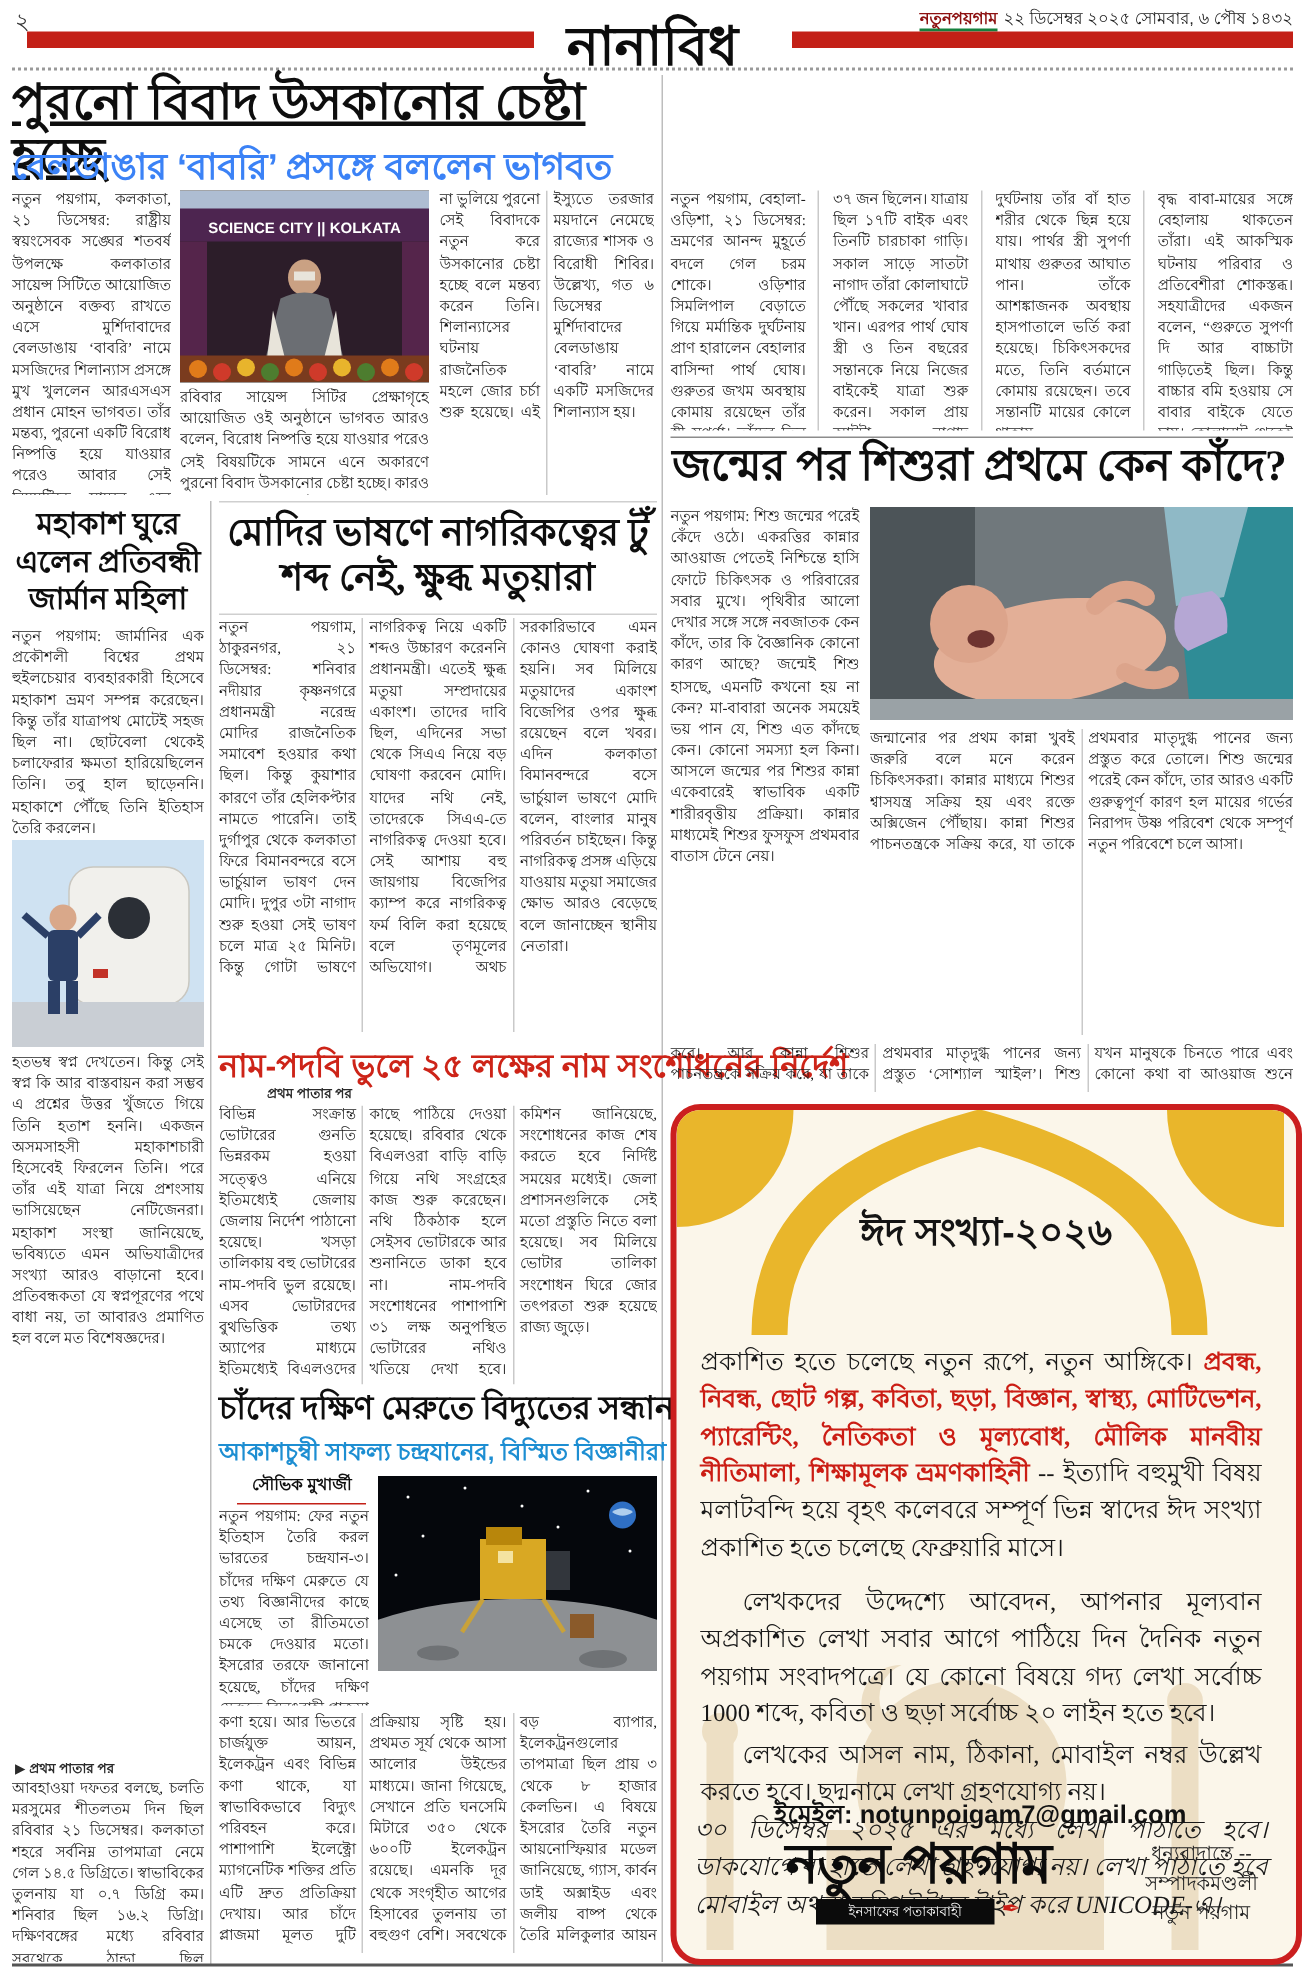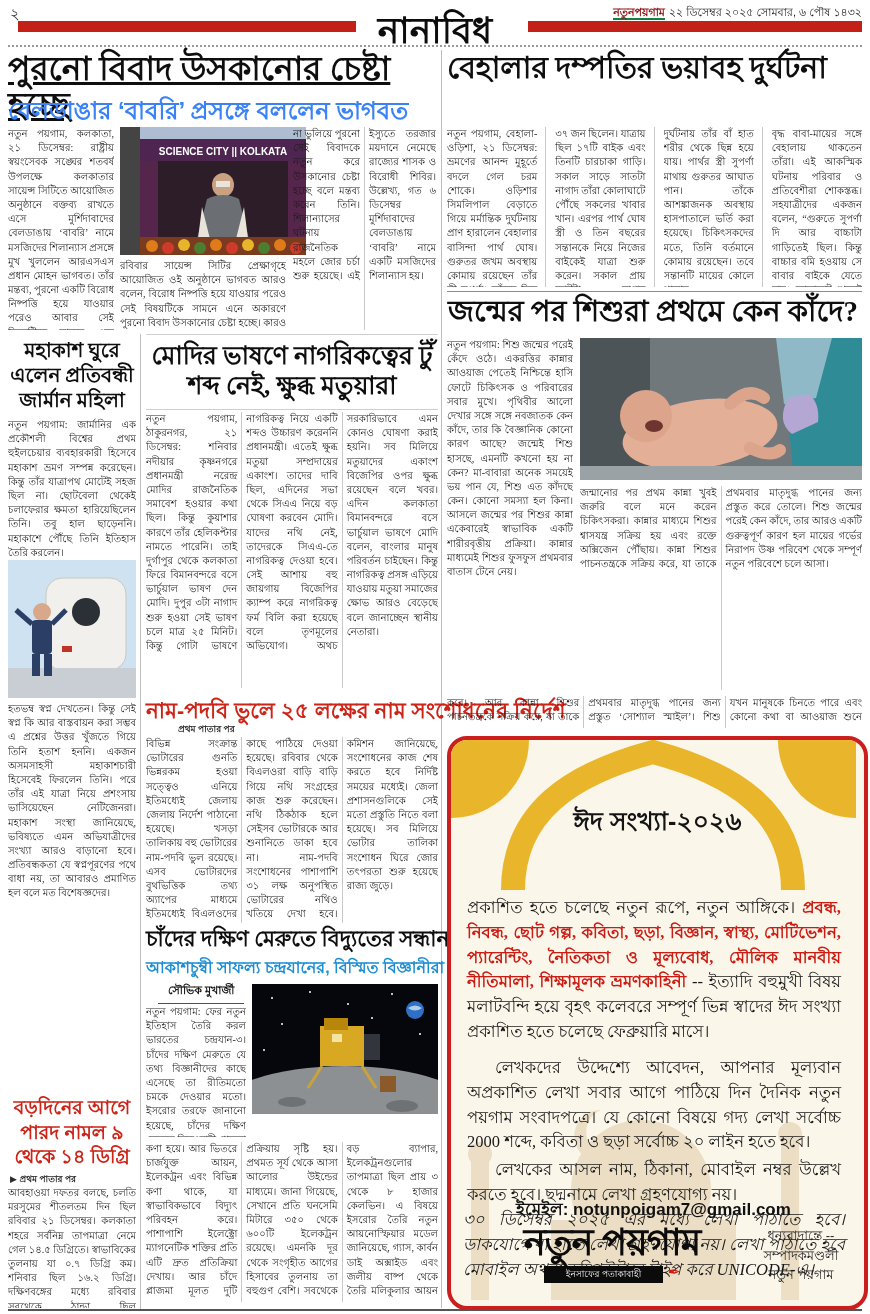--- a/index.html
+++ b/index.html
@@ -57,21 +57,21 @@
   <div class="abs redbar" style="left:18px;width:338px;"></div>
   <div class="abs redbar" style="left:528px;width:334px;"></div>
   <div class="abs masthead">নানাবিধ</div>
   <div class="abs dotline"></div>
 
   <div class="abs h-xl" style="left:8px;top:52px;width:430px;font-size:33px;text-decoration:underline;">পুরনো বিবাদ উসকানোর চেষ্টা হচ্ছে</div>
   <div class="abs sub-orange" style="left:8px;top:92px;width:430px;font-size:24px;">বেলডাঙার ‘বাবরি’ প্রসঙ্গে বললেন ভাগবত</div>
 
   <div class="abs col" style="left:8px;top:127px;width:106px;height:203px;">নতুন পয়গাম, কলকাতা, ২১ ডিসেম্বর: রাষ্ট্রীয় স্বয়ংসেবক সঙ্ঘের শতবর্ষ উপলক্ষে কলকাতার সায়েন্স সিটিতে আয়োজিত অনুষ্ঠানে বক্তব্য রাখতে এসে মুর্শিদাবাদের বেলডাঙায় ‘বাবরি’ নামে মসজিদের শিলান্যাস প্রসঙ্গে মুখ খুললেন আরএসএস প্রধান মোহন ভাগবত। তাঁর মন্তব্য, পুরনো একটি বিরোধ নিষ্পত্তি হয়ে যাওয়ার পরেও আবার সেই বিষয়টিকে সামনে এনে অকারণে</div>
 
-  <div class="abs photo" style="left:120px;top:127px;width:166px;height:128px;padding-left:20px;">
+  <div class="abs photo" style="left:120px;top:127px;width:166px;height:128px;">
     <svg width="166" height="128" xmlns="http://www.w3.org/2000/svg">
       <rect width="166" height="14" fill="#aebdd2"></rect>
       <rect y="12" width="166" height="24" fill="#4d2550"></rect>
       <rect y="34" width="166" height="78" fill="#2c1d29"></rect>
       <rect x="0" y="34" width="18" height="80" fill="#55254b"></rect>
       <rect x="148" y="34" width="18" height="80" fill="#55254b"></rect>
       <text x="83" y="28" font-size="10" font-weight="bold" fill="#ffffff" text-anchor="middle" font-family="sans-serif">SCIENCE CITY || KOLKATA</text>
       <ellipse cx="83" cy="58" rx="11" ry="12" fill="#caa183"></ellipse>
       <rect x="76" y="54" width="14" height="6" fill="#e8e4da"></rect>
       <path d="M57 112 L67 72 Q83 64 99 72 L109 112 Z" fill="#6b6e73"></path>
@@ -108,21 +108,20 @@
       <rect x="24" y="60" width="20" height="34" rx="4" fill="#2b3f66"></rect>
       <line x1="24" y1="64" x2="8" y2="50" stroke="#2b3f66" stroke-width="5"></line>
       <line x1="44" y1="64" x2="58" y2="50" stroke="#2b3f66" stroke-width="5"></line>
       <rect x="24" y="94" width="8" height="22" fill="#2b3f66"></rect>
       <rect x="36" y="94" width="8" height="22" fill="#2b3f66"></rect>
       <rect x="54" y="86" width="10" height="6" fill="#c23227"></rect>
     </svg>
   </div>
   <div class="abs col" style="left:8px;top:702px;width:128px;height:388px;">হতভম্ব স্বপ্ন দেখতেন। কিন্তু সেই স্বপ্ন কি আর বাস্তবায়ন করা সম্ভব এ প্রশ্নের উত্তর খুঁজতে গিয়ে তিনি হতাশ হননি। একজন অসমসাহসী মহাকাশচারী হিসেবেই ফিরলেন তিনি। পরে তাঁর এই যাত্রা নিয়ে প্রশংসায় ভাসিয়েছেন নেটিজেনরা। মহাকাশ সংস্থা জানিয়েছে, ভবিষ্যতে এমন অভিযাত্রীদের সংখ্যা আরও বাড়ানো হবে। প্রতিবন্ধকতা যে স্বপ্নপূরণের পথে বাধা নয়, তা আবারও প্রমাণিত হল বলে মত বিশেষজ্ঞদের।</div>
 
-  <div class="abs h-red" style="left:8px;top:1096px;width:128px;font-size:19px;text-align:center;line-height:1.3;">বড়দিনের আগে পারদ নামল ৯ থেকে ১৪ ডিগ্রি</div>
   <div class="abs contmark" style="left:10px;top:1172px;">▶ প্রথম পাতার পর</div>
   <div class="abs col" style="left:8px;top:1186px;width:128px;height:122px;">আবহাওয়া দফতর বলছে, চলতি মরসুমের শীতলতম দিন ছিল রবিবার ২১ ডিসেম্বর। কলকাতা শহরে সর্বনিম্ন তাপমাত্রা নেমে গেল ১৪.৫ ডিগ্রিতে। স্বাভাবিকের তুলনায় যা ০.৭ ডিগ্রি কম। শনিবার ছিল ১৬.২ ডিগ্রি। দক্ষিণবঙ্গের মধ্যে রবিবার সবথেকে ঠান্ডা ছিল শান্তিনিকেতন। সেখানকার তাপমাত্রা ১০.৭ ডিগ্রি। আর উত্তরবঙ্গে সমতলের মধ্যে আলিপুরদুয়ারের তাপমাত্রা ছিল সর্বনিম্ন, ৯ ডিগ্রি সেলসিয়াস।</div>
 
   <div class="abs" style="left:146px;top:334px;width:292px;border-top:1px solid #cfcfcf;border-bottom:1px solid #cfcfcf;padding:6px 0 8px;">
     <div class="h-xl" style="font-size:25px;text-align:center;line-height:1.2;">মোদির ভাষণে নাগরিকত্বের টুঁ শব্দ নেই, ক্ষুব্ধ মতুয়ারা</div>
   </div>
   <div class="abs col cols3" style="left:146px;top:412px;width:292px;height:276px;">নতুন পয়গাম, ঠাকুরনগর, ২১ ডিসেম্বর: শনিবার নদীয়ার কৃষ্ণনগরে প্রধানমন্ত্রী নরেন্দ্র মোদির রাজনৈতিক সমাবেশ হওয়ার কথা ছিল। কিন্তু কুয়াশার কারণে তাঁর হেলিকপ্টার নামতে পারেনি। তাই দুর্গাপুর থেকে কলকাতা ফিরে বিমানবন্দরে বসে ভার্চুয়াল ভাষণ দেন মোদি। দুপুর ৩টা নাগাদ শুরু হওয়া সেই ভাষণ চলে মাত্র ২৫ মিনিট। কিন্তু গোটা ভাষণে নাগরিকত্ব নিয়ে একটি শব্দও উচ্চারণ করেননি প্রধানমন্ত্রী। এতেই ক্ষুব্ধ মতুয়া সম্প্রদায়ের একাংশ। তাদের দাবি ছিল, এদিনের সভা থেকে সিএএ নিয়ে বড় ঘোষণা করবেন মোদি। যাদের নথি নেই, তাদেরকে সিএএ-তে নাগরিকত্ব দেওয়া হবে। সেই আশায় বহু জায়গায় বিজেপির ক্যাম্প করে নাগরিকত্ব ফর্ম বিলি করা হয়েছে বলে তৃণমূলের অভিযোগ। অথচ সরকারিভাবে এমন কোনও ঘোষণা করাই হয়নি। সব মিলিয়ে মতুয়াদের একাংশ বিজেপির ওপর ক্ষুব্ধ রয়েছেন বলে খবর। এদিন কলকাতা বিমানবন্দরে বসে ভার্চুয়াল ভাষণে মোদি বলেন, বাংলার মানুষ পরিবর্তন চাইছেন। কিন্তু নাগরিকত্ব প্রসঙ্গ এড়িয়ে যাওয়ায় মতুয়া সমাজের ক্ষোভ আরও বেড়েছে বলে জানাচ্ছেন স্থানীয় নেতারা।</div>
 
   <div class="abs h-red" style="left:146px;top:694px;width:300px;font-size:21.5px;white-space:nowrap;">নাম-পদবি ভুলে ২৫ লক্ষের নাম সংশোধনের নির্দেশ</div>
   <div class="abs contmark" style="left:178px;top:722px;">প্রথম পাতার পর</div>
@@ -155,21 +154,20 @@
       <line x1="70" y1="82" x2="56" y2="104" stroke="#c9a23a" stroke-width="3"></line>
       <line x1="110" y1="82" x2="124" y2="104" stroke="#c9a23a" stroke-width="3"></line>
       <rect x="128" y="92" width="16" height="16" fill="#8a5a2a"></rect>
       <rect x="80" y="50" width="10" height="8" fill="#f4e3a1"></rect>
     </svg>
   </div>
   <div class="abs col" style="left:146px;top:1005px;width:100px;height:132px;">নতুন পয়গাম: ফের নতুন ইতিহাস তৈরি করল ভারতের চন্দ্রযান-৩। চাঁদের দক্ষিণ মেরুতে যে তথ্য বিজ্ঞানীদের কাছে এসেছে তা রীতিমতো চমকে দেওয়ার মতো। ইসরোর তরফে জানানো হয়েছে, চাঁদের দক্ষিণ মেরুতে বিদ্যুৎবাহী প্লাজমা স্তরের সন্ধান মিলেছে।</div>
   <div class="abs col cols3" style="left:146px;top:1142px;width:292px;height:160px;">কণা হয়ে। আর ভিতরে চার্জযুক্ত আয়ন, ইলেকট্রন এবং বিভিন্ন কণা থাকে, যা স্বাভাবিকভাবে বিদ্যুৎ পরিবহন করে। পাশাপাশি ইলেক্ট্রো ম্যাগনেটিক শক্তির প্রতি এটি দ্রুত প্রতিক্রিয়া দেখায়। আর চাঁদে প্লাজমা মূলত দুটি প্রক্রিয়ায় সৃষ্টি হয়। প্রথমত সূর্য থেকে আসা আলোর উইন্ডের মাধ্যমে। জানা গিয়েছে, সেখানে প্রতি ঘনসেমি মিটারে ৩৫০ থেকে ৬০০টি ইলেকট্রন রয়েছে। এমনকি দূর থেকে সংগৃহীত আগের হিসাবের তুলনায় তা বহুগুণ বেশি। সবথেকে বড় ব্যাপার, ইলেকট্রনগুলোর তাপমাত্রা ছিল প্রায় ৩ থেকে ৮ হাজার কেলভিন। এ বিষয়ে ইসরোর তৈরি নতুন আয়নোস্ফিয়ার মডেল জানিয়েছে, গ্যাস, কার্বন ডাই অক্সাইড এবং জলীয় বাষ্প থেকে তৈরি মলিকুলার আয়ন বিদ্যুৎবাহী স্তরকে সমর্থন করে এবং বর্তমানে চাঁদের পরিবেশ আগের তুলনায় অনেক বেশি সক্রিয় ও জটিল।</div>
   <div class="abs hrule" style="left:8px;top:1309px;width:854px;border-top:2px solid #555;"></div>
 
-  <div class="abs h-xl" style="left:447px;top:52px;width:415px;font-size:30px;">বেহালার দম্পতির ভয়াবহ দুর্ঘটনা</div>
   <div class="abs" style="left:447px;top:127px;width:415px;height:160px;display:flex;gap:9px;">
     <div class="col" style="width:97px;height:160px;border-right:1px solid #c9c9c9;padding-right:8px;">নতুন পয়গাম, বেহালা-ওড়িশা, ২১ ডিসেম্বর: ভ্রমণের আনন্দ মুহূর্তে বদলে গেল চরম শোকে। ওড়িশার সিমলিপাল বেড়াতে গিয়ে মর্মান্তিক দুর্ঘটনায় প্রাণ হারালেন বেহালার বাসিন্দা পার্থ ঘোষ। গুরুতর জখম অবস্থায় কোমায় রয়েছেন তাঁর স্ত্রী সুপর্ণা। তাঁদের তিন বছরের সন্তান মায়ের জন্য রক্ষা পেয়েছে। জানা গিয়েছে, শনিবার ভোর চারটে নাগাদ দলটি রওনা দেয়।</div>
     <div class="col" style="width:97px;height:160px;border-right:1px solid #c9c9c9;padding-right:8px;">৩৭ জন ছিলেন। যাত্রায় ছিল ১৭টি বাইক এবং তিনটি চারচাকা গাড়ি। সকাল সাড়ে সাতটা নাগাদ তাঁরা কোলাঘাটে পৌঁছে সকলের খাবার খান। এরপর পার্থ ঘোষ স্ত্রী ও তিন বছরের সন্তানকে নিয়ে নিজের বাইকেই যাত্রা শুরু করেন। সকাল প্রায় আটটা নাগাদ হাইওয়েতে ঘন কুয়াশার মধ্যে ভয়াবহ দুর্ঘটনা ঘটে। সহযাত্রীদের দাবি, দৃশ্যমানতা অত্যন্ত কম ছিল।</div>
     <div class="col" style="width:97px;height:160px;border-right:1px solid #c9c9c9;padding-right:8px;">দুর্ঘটনায় তাঁর বাঁ হাত শরীর থেকে ছিন্ন হয়ে যায়। পার্থর স্ত্রী সুপর্ণা মাথায় গুরুতর আঘাত পান। তাঁকে আশঙ্কাজনক অবস্থায় হাসপাতালে ভর্তি করা হয়েছে। চিকিৎসকদের মতে, তিনি বর্তমানে কোমায় রয়েছেন। তবে সন্তানটি মায়ের কোলে থাকায় আশ্চর্যজনকভাবে তার শরীরে কোনও আঘাত লাগেনি। পরিবার সূত্রে জানা গিয়েছে,</div>
     <div class="col" style="width:97px;height:160px;">বৃদ্ধ বাবা-মায়ের সঙ্গে বেহালায় থাকতেন তাঁরা। এই আকস্মিক ঘটনায় পরিবার ও প্রতিবেশীরা শোকস্তব্ধ। সহযাত্রীদের একজন বলেন, “গুরুতে সুপর্ণা দি আর বাচ্চাটা গাড়িতেই ছিল। কিন্তু বাচ্চার বমি হওয়ায় সে বাবার বাইকে যেতে চায়। কোলাঘাট থেকেই ওরা বাইকে ওঠে। আমরা কাছাকাছিই ছিলাম। পার্থ দা পুরো টিমটা লিড করছিল।”</div>
   </div>
   <div class="abs hrule" style="left:447px;top:291px;width:415px;"></div>
 
   <div class="abs h-xl" style="left:443px;top:296px;width:420px;font-size:29px;text-align:center;">জন্মের পর শিশুরা প্রথমে কেন কাঁদে?</div>
   <div class="abs col" style="left:447px;top:338px;width:126px;height:390px;">নতুন পয়গাম: শিশু জন্মের পরেই কেঁদে ওঠে। একরত্তির কান্নার আওয়াজ পেতেই নিশ্চিন্তে হাসি ফোটে চিকিৎসক ও পরিবারের সবার মুখে। পৃথিবীর আলো দেখার সঙ্গে সঙ্গে নবজাতক কেন কাঁদে, তার কি বৈজ্ঞানিক কোনো কারণ আছে? জন্মেই শিশু হাসছে, এমনটি কখনো হয় না কেন? মা-বাবারা অনেক সময়েই ভয় পান যে, শিশু এত কাঁদছে কেন। কোনো সমস্যা হল কিনা। আসলে জন্মের পর শিশুর কান্না একেবারেই স্বাভাবিক একটি শারীরবৃত্তীয় প্রক্রিয়া। কান্নার মাধ্যমেই শিশুর ফুসফুস প্রথমবার বাতাস টেনে নেয়।</div>
@@ -202,21 +200,21 @@
       <rect x="20" y="90" width="18" height="140" fill="#dcc397"></rect>
       <circle cx="29" cy="84" r="12" fill="#dcc397"></circle>
       <rect x="330" y="70" width="18" height="160" fill="#dcc397"></rect>
       <circle cx="339" cy="64" r="12" fill="#dcc397"></circle>
       <circle cx="190" cy="120" r="70" fill="#dcc397"></circle>
       <rect x="100" y="150" width="185" height="80" fill="#dcc397"></rect>
       <path d="M150 40 a26 26 0 1 0 18 44 a20 20 0 1 1 -18 -44" fill="#dcc397"></path>
     </svg>
     <div class="abs ad-title">ঈদ সংখ্যা-২০২৬</div>
     <div class="abs ad-p" style="left:16px;top:156px;width:374px;"><span>প্রকাশিত হতে চলেছে নতুন রূপে, নতুন আঙ্গিকে। </span><span class="ad-red">প্রবন্ধ, নিবন্ধ, ছোট গল্প, কবিতা, ছড়া, বিজ্ঞান, স্বাস্থ্য, মোটিভেশন, প্যারেন্টিং, নৈতিকতা ও মূল্যবোধ, মৌলিক মানবীয় নীতিমালা, শিক্ষামূলক ভ্রমণকাহিনী</span><span> -- ইত্যাদি বহুমুখী বিষয় মলাটবন্দি হয়ে বৃহৎ কলেবরে সম্পূর্ণ ভিন্ন স্বাদের ঈদ সংখ্যা প্রকাশিত হতে চলেছে ফেব্রুয়ারি মাসে।</span></div>
-    <div class="abs ad-p" style="left:16px;top:316px;width:374px;text-indent:28px;">লেখকদের উদ্দেশ্যে আবেদন, আপনার মূল্যবান অপ্রকাশিত লেখা সবার আগে পাঠিয়ে দিন দৈনিক নতুন পয়গাম সংবাদপত্রে। যে কোনো বিষয়ে গদ্য লেখা সর্বোচ্চ 2000 শব্দে, কবিতা ও ছড়া সর্বোচ্চ ২০ লাইন হতে হবে।</div>
+    <div class="abs ad-p" style="left:16px;top:316px;width:374px;text-indent:28px;">লেখকদের উদ্দেশ্যে আবেদন, আপনার মূল্যবান অপ্রকাশিত লেখা সবার আগে পাঠিয়ে দিন দৈনিক নতুন পয়গাম সংবাদপত্রে। যে কোনো বিষয়ে গদ্য লেখা সর্বোচ্চ 1000 শব্দে, কবিতা ও ছড়া সর্বোচ্চ ২০ লাইন হতে হবে।</div>
     <div class="abs ad-p" style="left:16px;top:418px;width:374px;text-indent:28px;">লেখকের আসল নাম, ঠিকানা, মোবাইল নম্বর উল্লেখ করতে হবে। ছদ্মনামে লেখা গ্রহণযোগ্য নয়।</div>
     <div class="abs ad-p ad-italic" style="left:12px;top:468px;width:382px;">৩০ ডিসেম্বর ২০২৫ এর মধ্যে লেখা পাঠাতে হবে। ডাকযোগে বা হাতে লেখা গ্রহণযোগ্য নয়। লেখা পাঠাতে হবে মোবাইল অথবা কম্পিউটারে টাইপ করে UNICODE-এ।</div>
 
   </div>
 
   <div class="abs ad-email" style="left:447px;top:1196px;width:413px;">ইমেইল: notunpoigam7@gmail.com</div>
   <div class="abs" style="left:492px;top:1224px;width:240px;text-align:center;">
     <div class="logo-title">নতুন পয়গাম</div>
     <div style="margin-top:2px;">
       <span class="logo-strip">ইনসাফের পতাকাবাহী</span>

